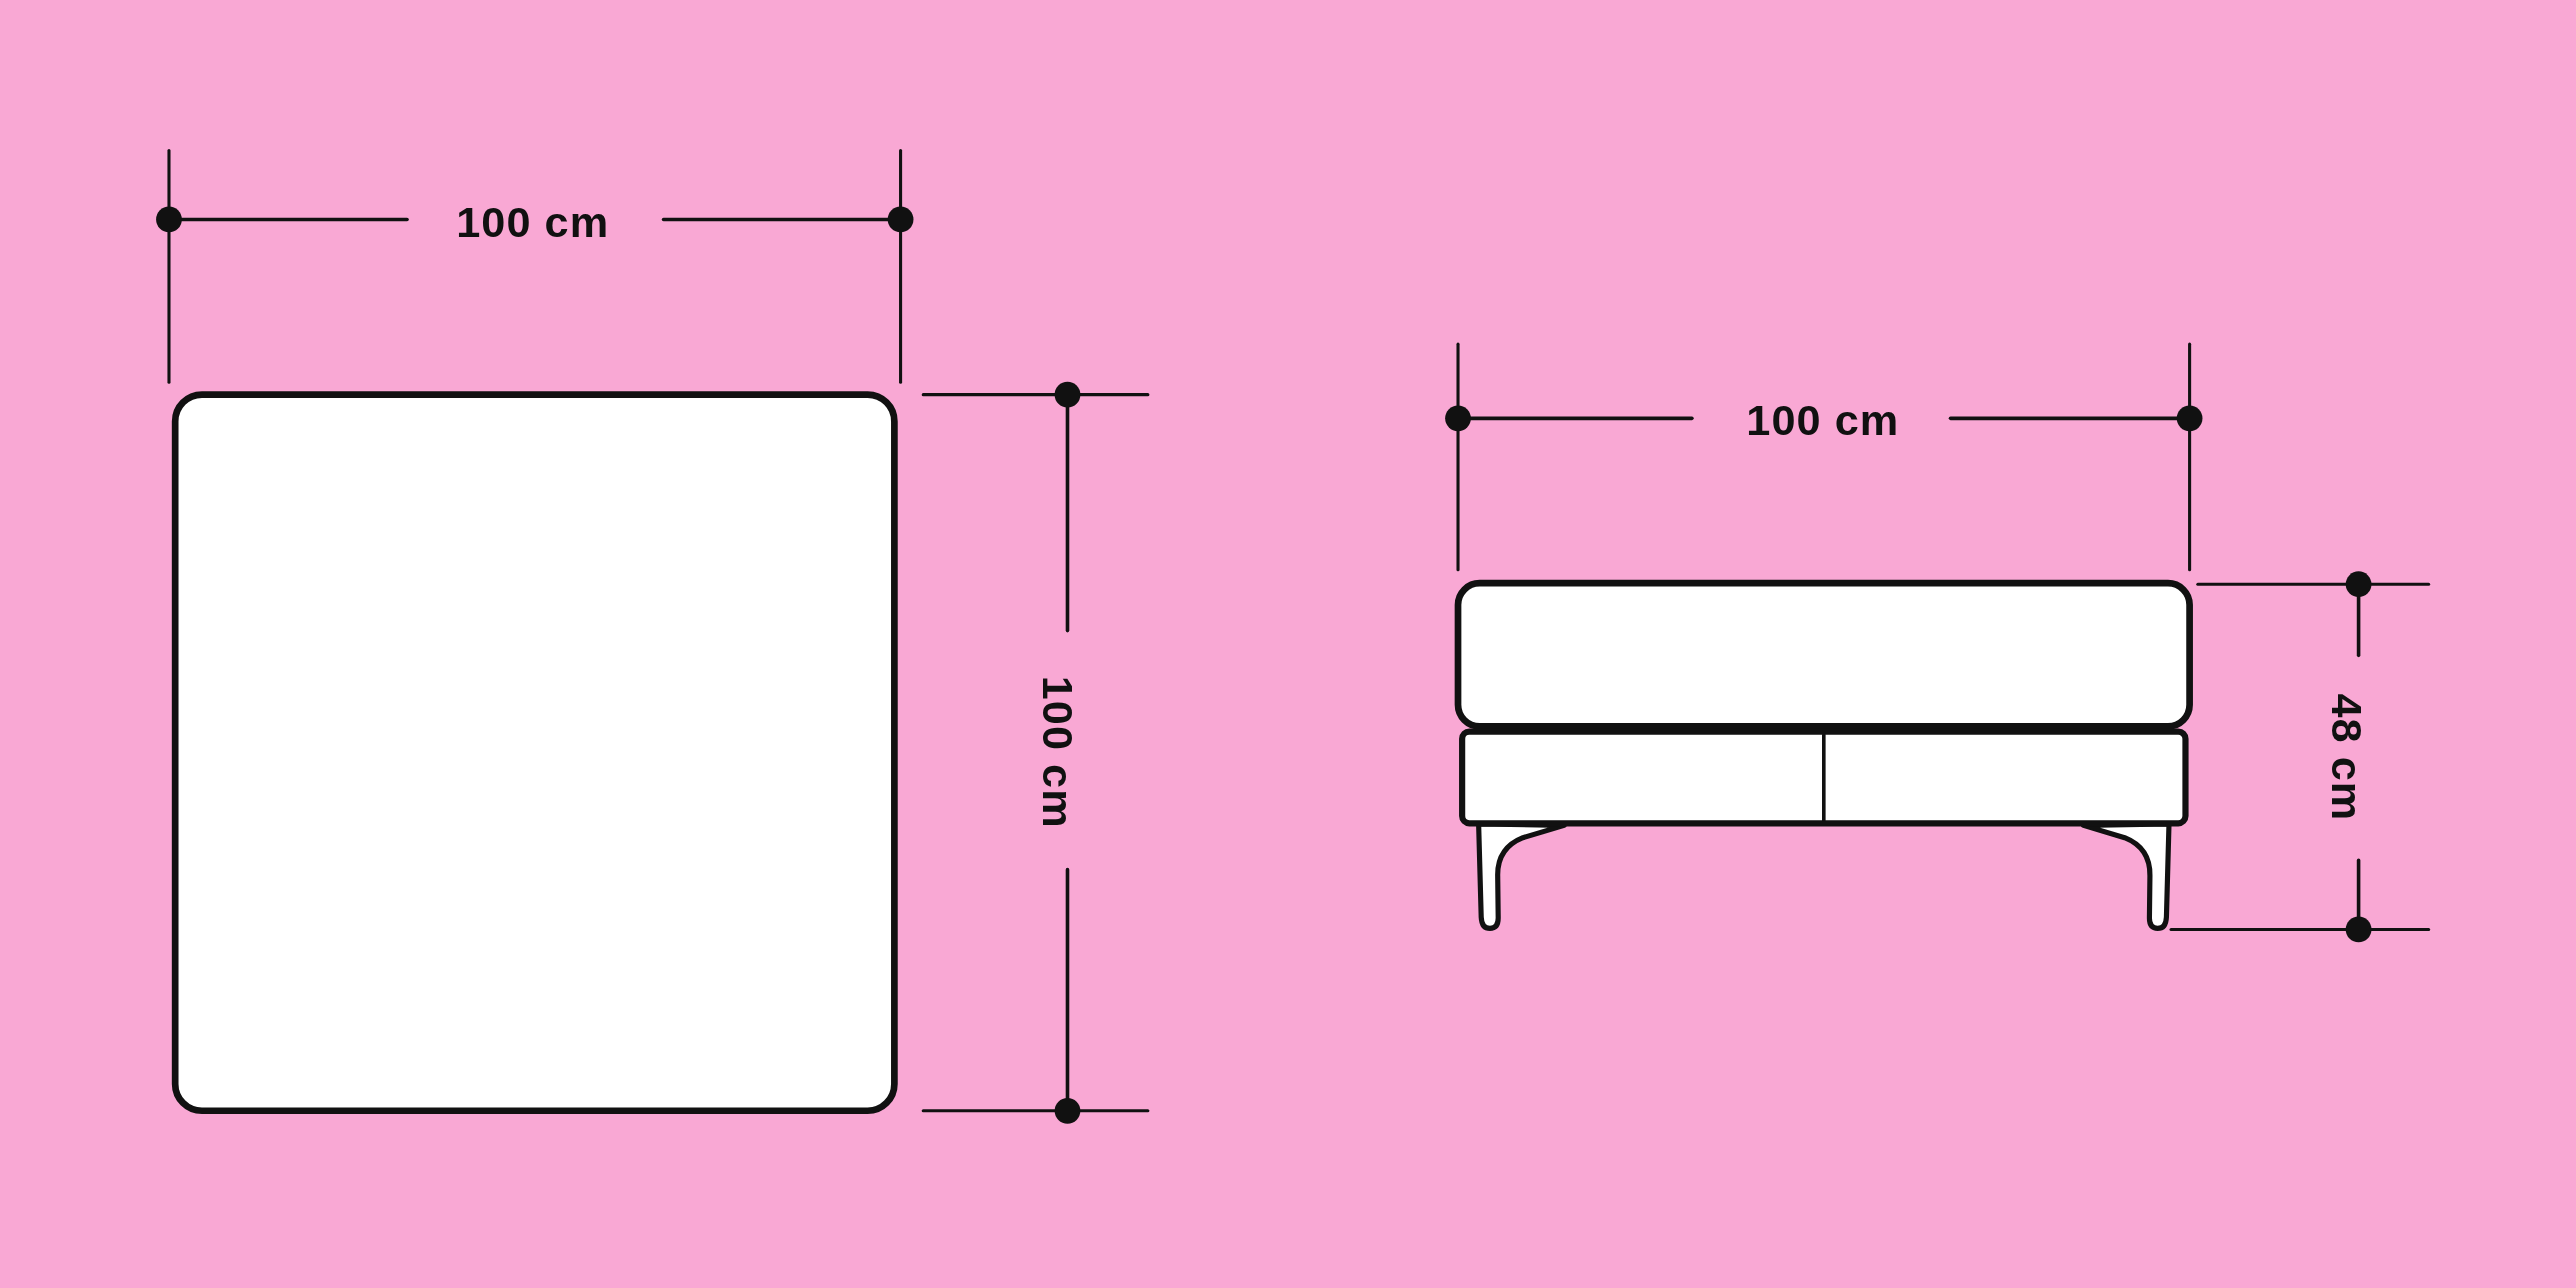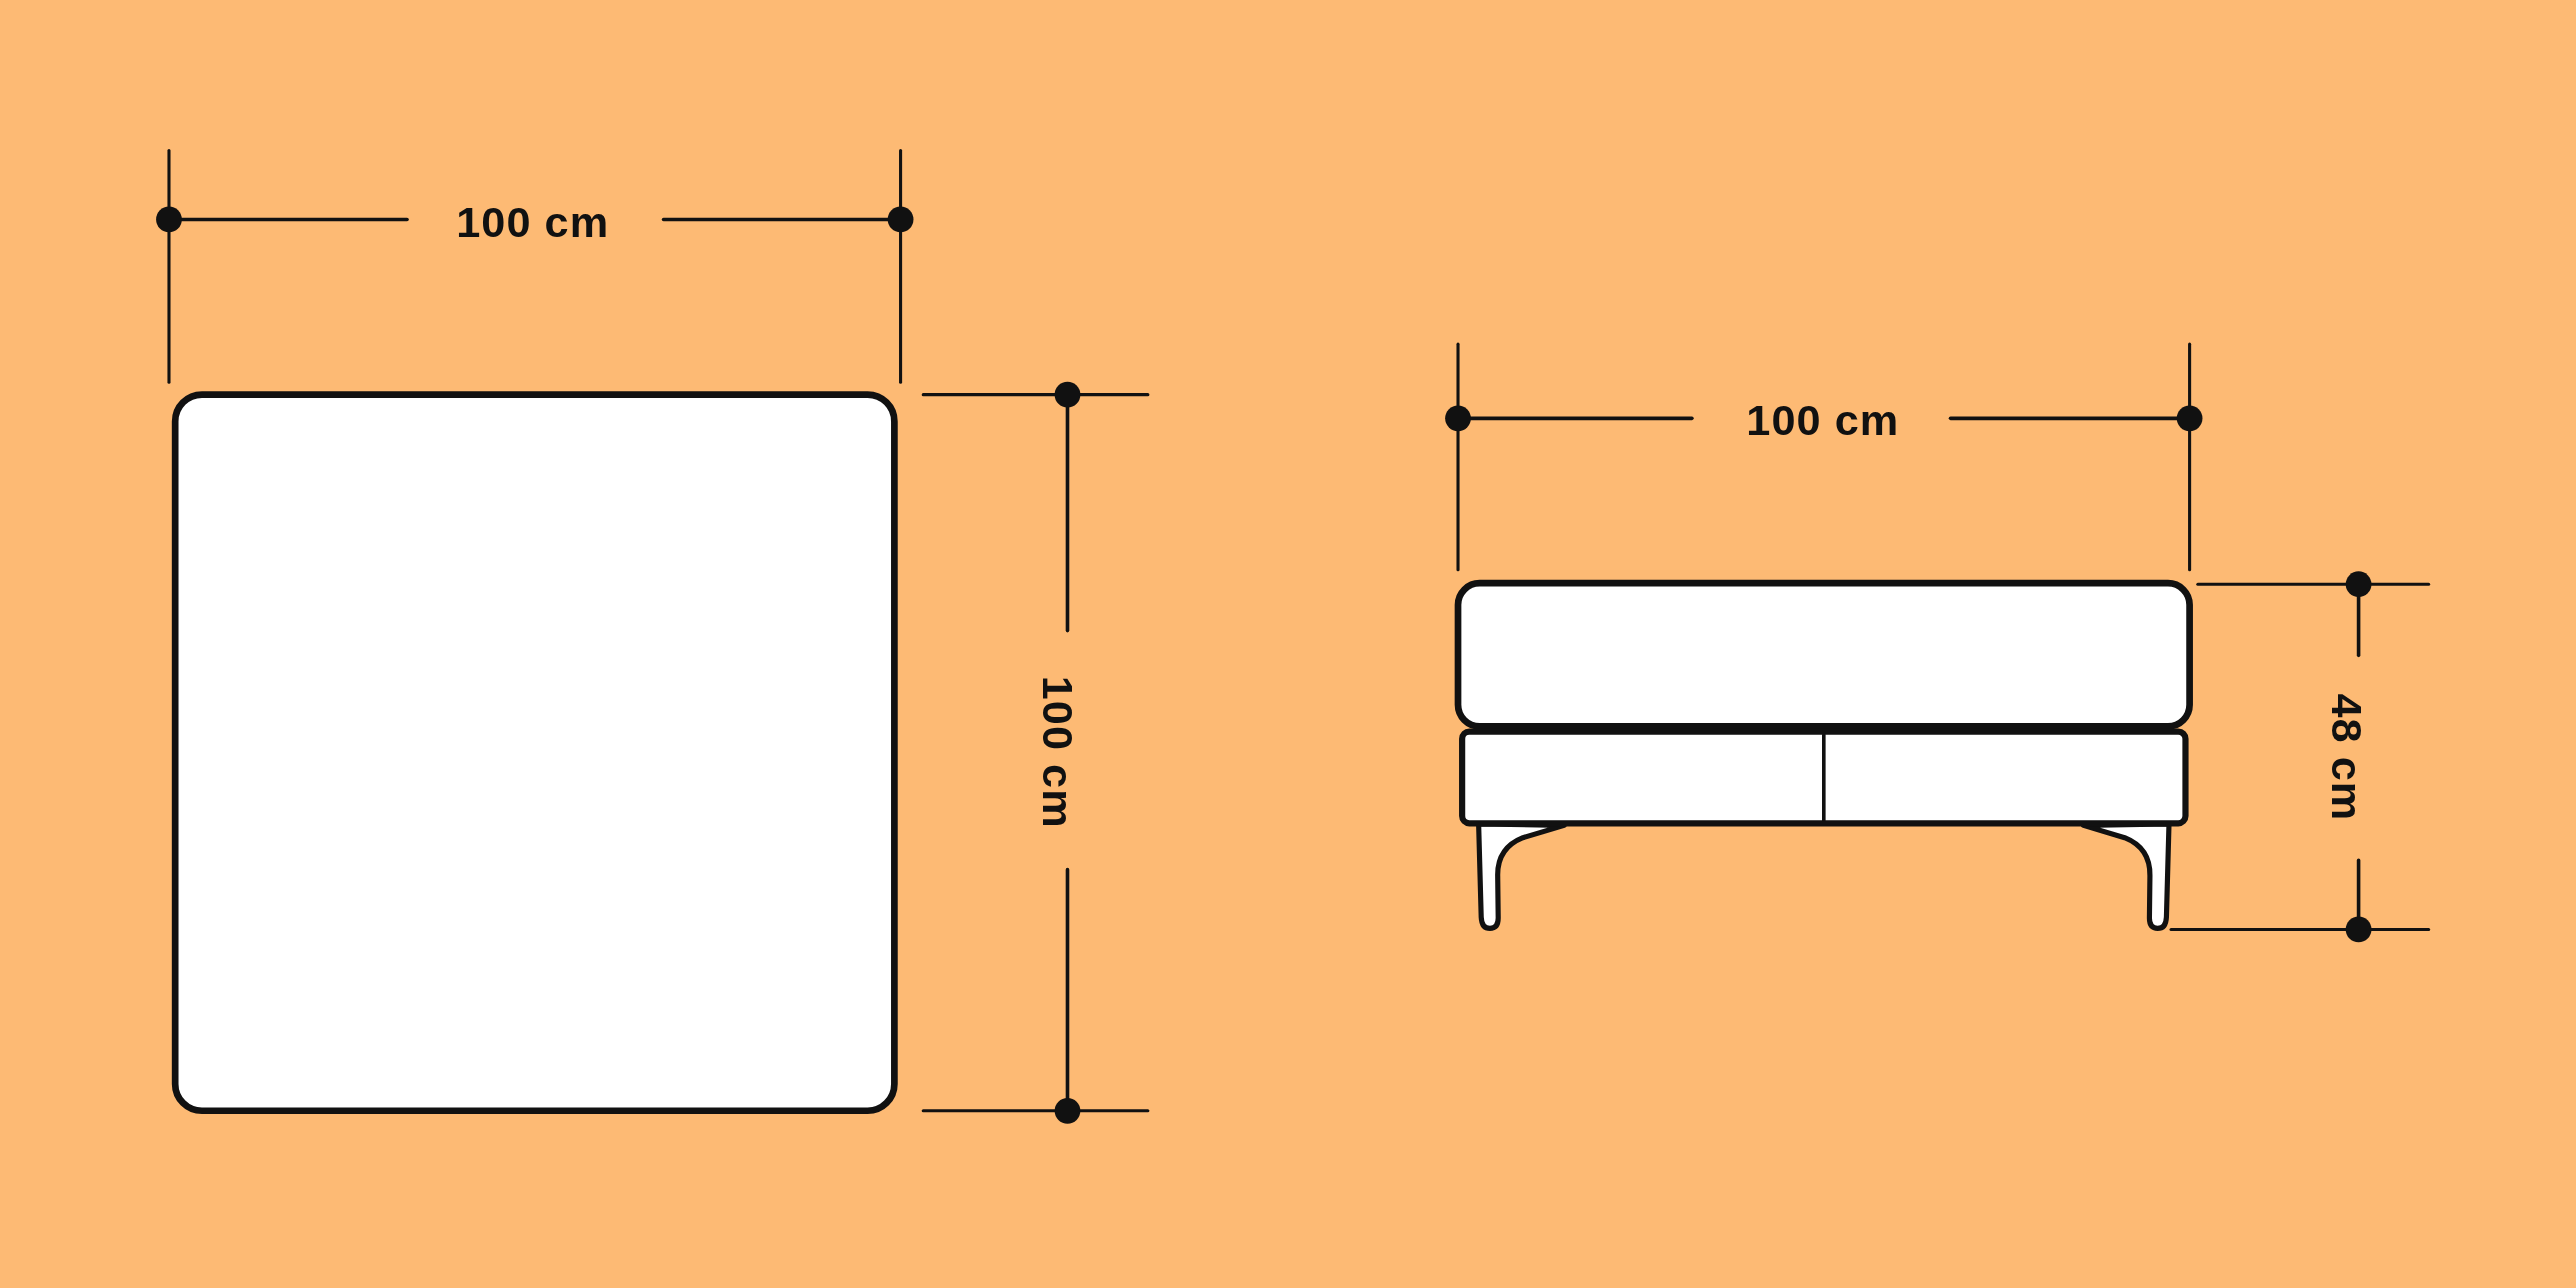--- a/index.html
+++ b/index.html
@@ -1,20 +1,20 @@
 <!DOCTYPE html>
 <html style="font-size:8.2px"><head>
 <meta charset="utf-8">
 <style>
   html, body { margin: 0; padding: 0; background: #ffffff; }
   .stage {
     position: relative;
     width: 2576px;
     height: 1288px;
-    background: #fdba74;
+    background: #f9a8d4;
     overflow: hidden;
   }
   svg.drawing { display: block; width: 2576px; height: 1288px; }
   .dim-label {
     font-family: "Liberation Sans", "DejaVu Sans", sans-serif;
     font-weight: 700;
     font-size: 84px;
     letter-spacing: 2px;
   }
 </style>

